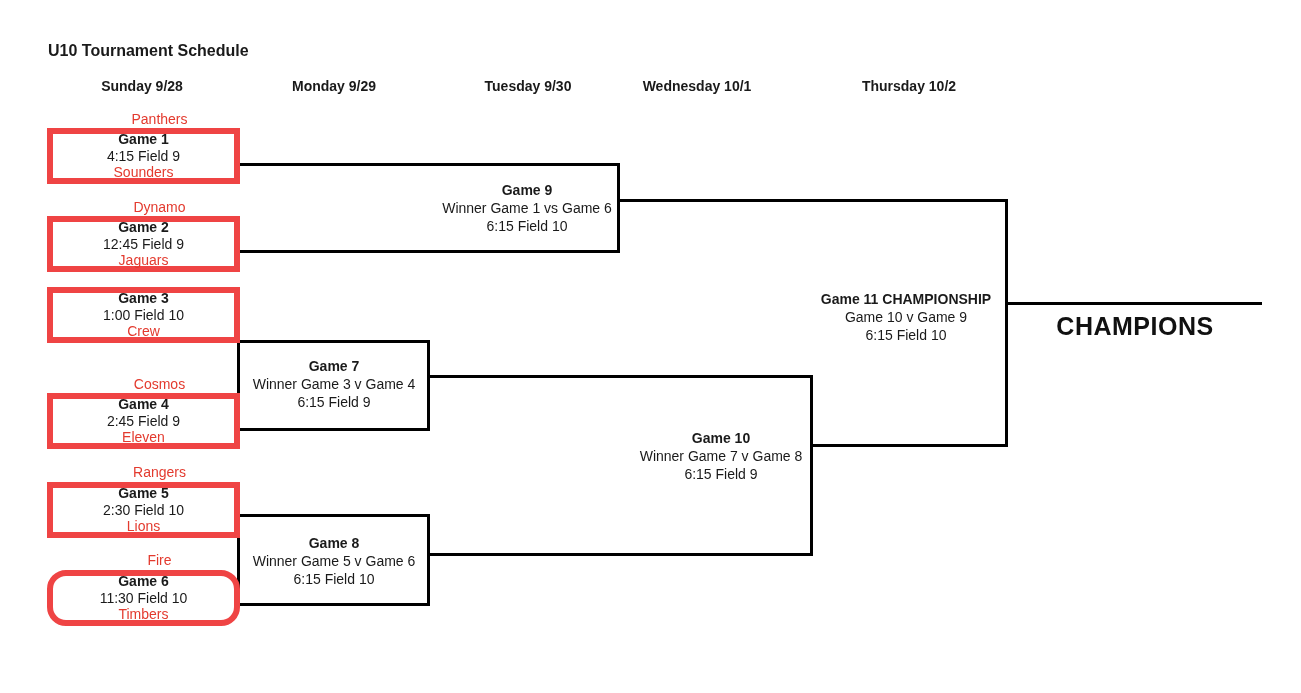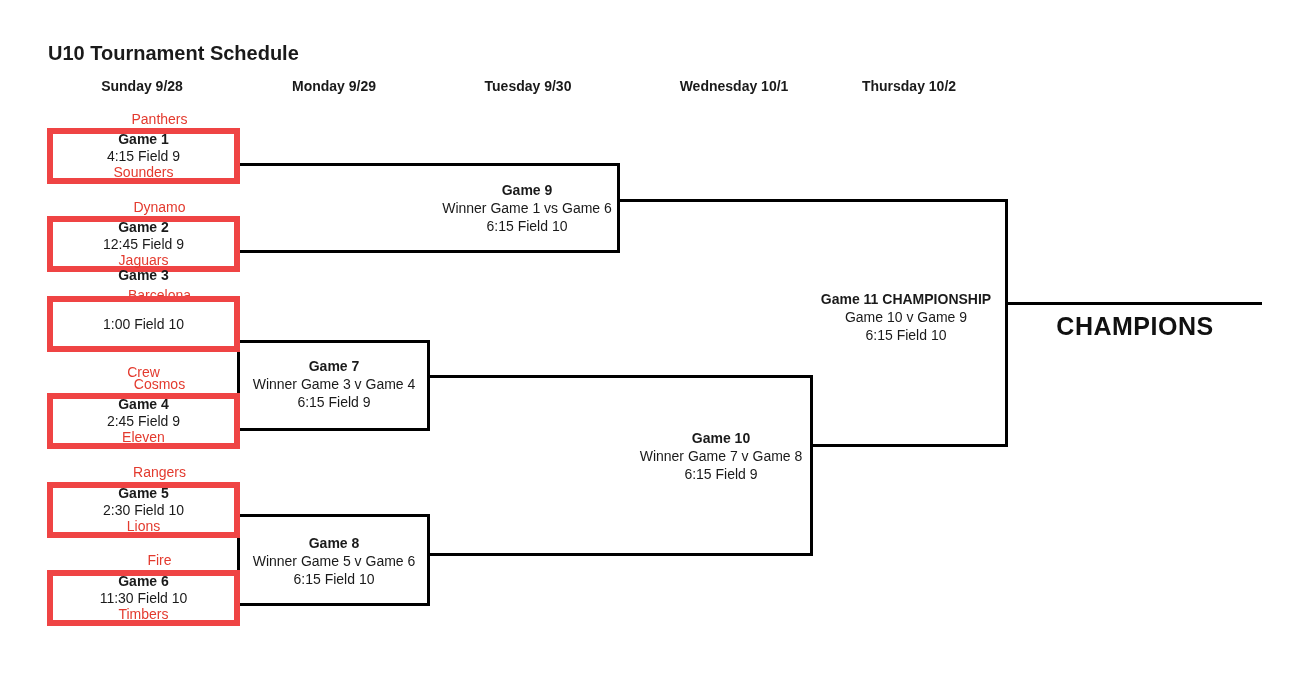--- a/index.html
+++ b/index.html
@@ -8,21 +8,21 @@
     width: 1301px;
     height: 693px;
     background: #ffffff;
     font-family: "Liberation Sans", sans-serif;
     color: #1a1a1a;
     overflow: hidden;
   }
   .page-title {
     position: absolute;
     left: 48px; top: 42px;
-    font-size: 20px;
+    font-size: 16px;
     font-weight: bold;
   }
   .hdr {
     position: absolute;
     top: 78px;
     width: 192px;
     text-align: center;
     font-size: 14px;
     font-weight: bold;
   }
@@ -83,21 +83,21 @@
 </head>
 <body>
 
 <div class="canvas">
 
   <div class="page-title">U10 Tournament Schedule</div>
 
   <div class="hdr" style="left:46px;">Sunday 9/28</div>
   <div class="hdr" style="left:238px;">Monday 9/29</div>
   <div class="hdr" style="left:432px;">Tuesday 9/30</div>
-  <div class="hdr" style="left:638px;text-align:center;">Wednesday 10/1</div>
+  <div class="hdr" style="left:601px;text-align:center;">Wednesday 10/1</div>
   <div class="hdr" style="left:813px;">Thursday 10/2</div>
 
   <div class="m-rect no-left" style="left:240px; top:163px; width:380px; height:90px;"></div>
   <div class="m-rect" style="left:237px; top:340px; width:193px; height:91px;"></div>
   <div class="m-rect" style="left:237px; top:514px; width:193px; height:92px;"></div>
   <div class="m-rect no-left" style="left:430px; top:375px; width:383px; height:181px;"></div>
   <div class="m-rect no-left no-bottom" style="left:620px; top:199px; width:388px; height:248px;"></div>
   <div class="hline" style="left:810px;  top:444px; width:198px;"></div>
   <div class="hline" style="left:1005px; top:302px; width:257px;"></div>
 
@@ -109,42 +109,42 @@
   </div>
 
   <div class="team-above" style="top:199px;">Dynamo</div>
   <div class="gbox" style="top:216px;">
     <div class="row bold">Game 2</div>
     <div class="row">12:45 Field 9</div>
     <div class="row team">Jaguars</div>
   </div>
 
   <div class="team-above" style="top:287px;">Barcelona</div>
-  <div class="gbox" style="top:296px;gap:32px;">
+  <div class="gbox" style="top:287px;">
     <div class="row bold">Game 3</div>
     <div class="row">1:00 Field 10</div>
     <div class="row team">Crew</div>
   </div>
 
   <div class="team-above" style="top:376px;">Cosmos</div>
   <div class="gbox" style="top:393px;">
     <div class="row bold">Game 4</div>
     <div class="row">2:45 Field 9</div>
     <div class="row team">Eleven</div>
   </div>
 
   <div class="team-above" style="top:464px;">Rangers</div>
   <div class="gbox" style="top:482px;">
     <div class="row bold">Game 5</div>
     <div class="row">2:30 Field 10</div>
     <div class="row team">Lions</div>
   </div>
 
   <div class="team-above" style="top:552px;">Fire</div>
-  <div class="gbox" style="top:570px;">
+  <div class="gbox" style="top:570px;border-radius:19px;">
     <div class="row bold">Game 6</div>
     <div class="row">11:30 Field 10</div>
     <div class="row team">Timbers</div>
   </div>
 
   <div class="mtext" style="left:377px; top:181px;">
     <div class="bold">Game 9</div>
     <div>Winner Game 1 vs Game 6</div>
     <div>6:15 Field 10</div>
   </div>

